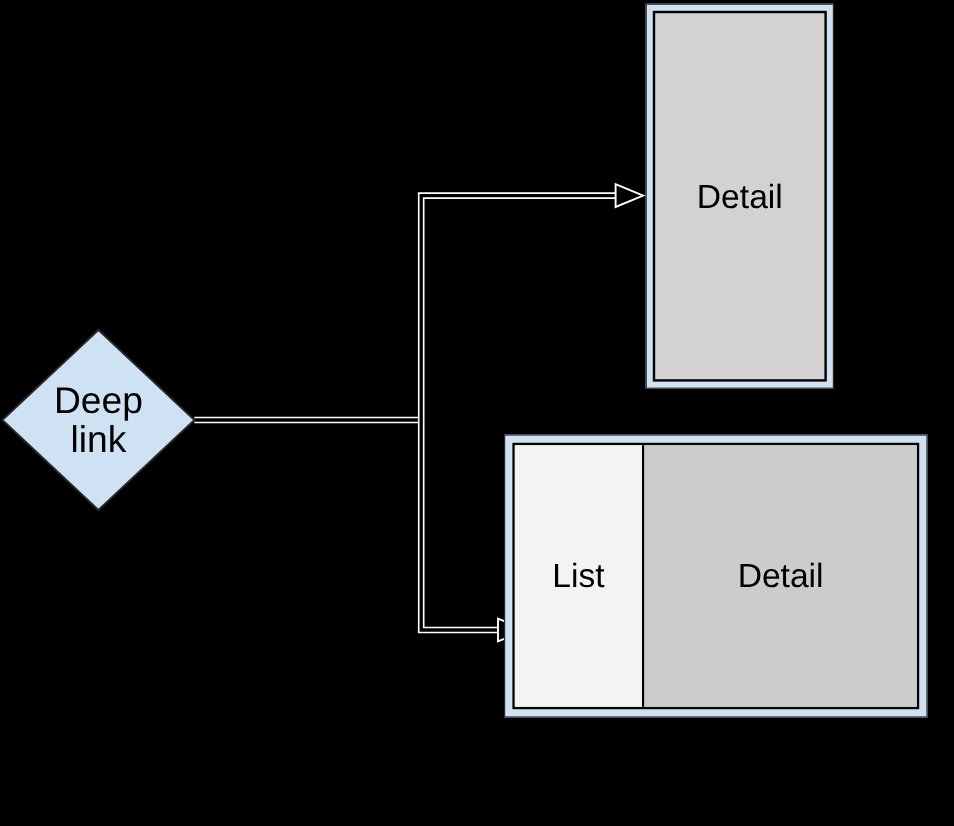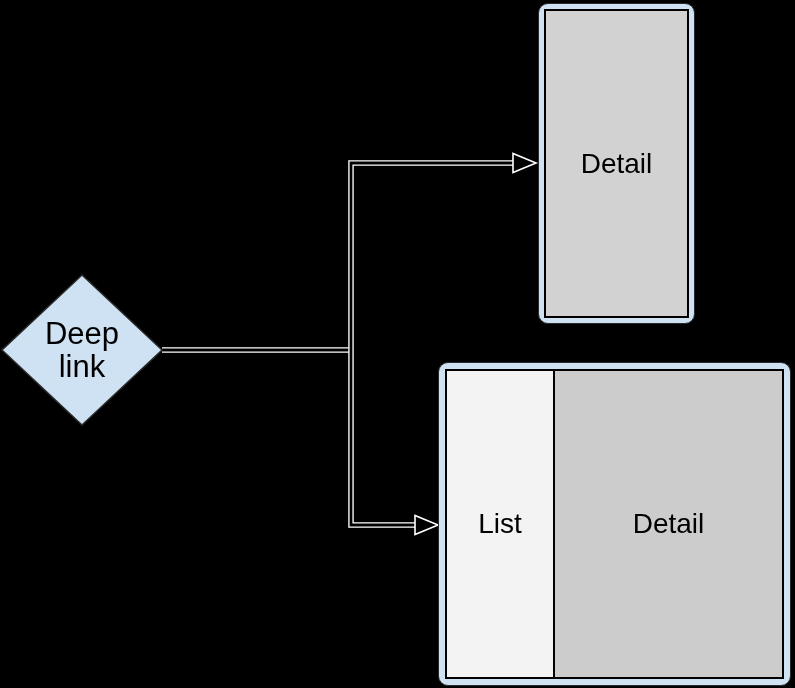--- a/index.html
+++ b/index.html
@@ -43,30 +43,30 @@
     font-size: 31px;
     line-height: 33px;
   }
   .diamond-label span { display: inline-block; width: 96px; }
 
   
   .frame {
     position: absolute;
     background: #cfe2f3;
     border: 1.5px solid #2a2a2a;
-    border-radius: 10px;
+    border-radius: 0;
     box-sizing: border-box;
   }
   .frame-detail {
     left: 538px; top: 3px;
     width: 157px; height: 321px;
   }
   .frame-list-detail {
-    left: 438px; top: 362px;
-    width: 353px; height: 324px; text-align: center;
+    left: 420px; top: 362px;
+    width: 353px; height: 236px; text-align: center;
   }
   .screen {
     position: absolute;
     background: #d2d2d2;
     border: 2px solid #000000;
     display: flex;
     align-items: center;
     justify-content: center;
     font-size: 28px;
   }

